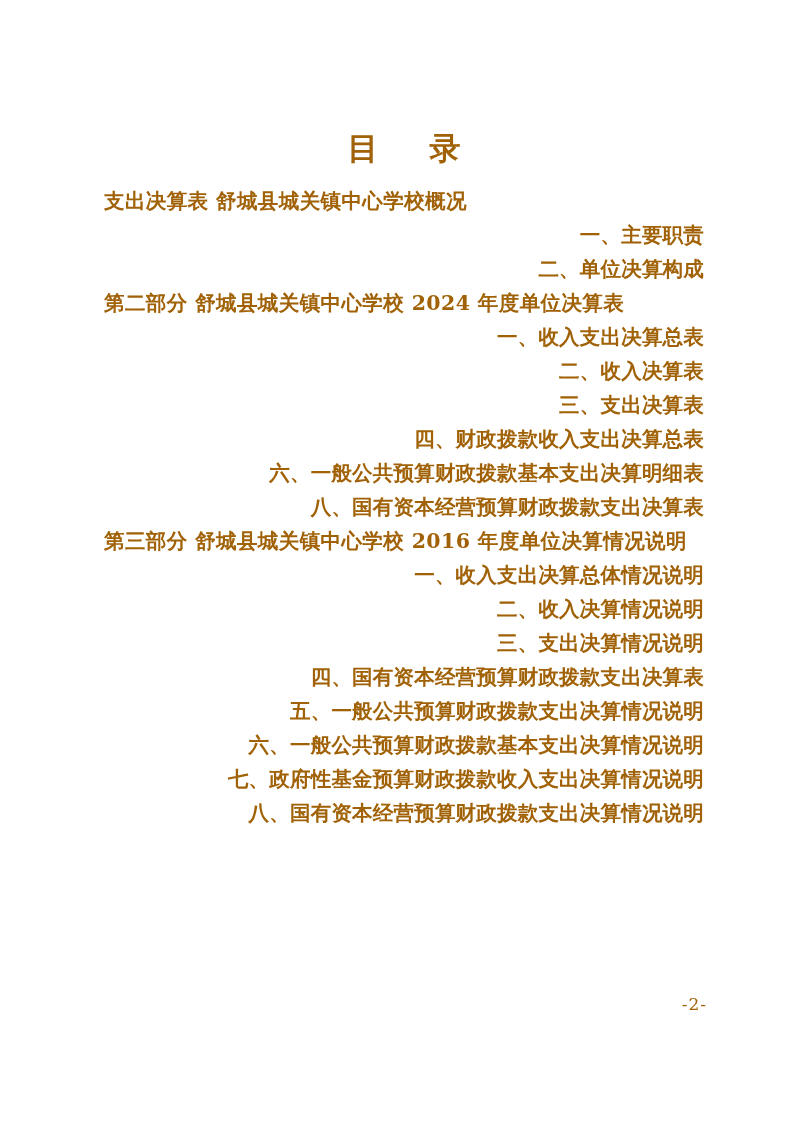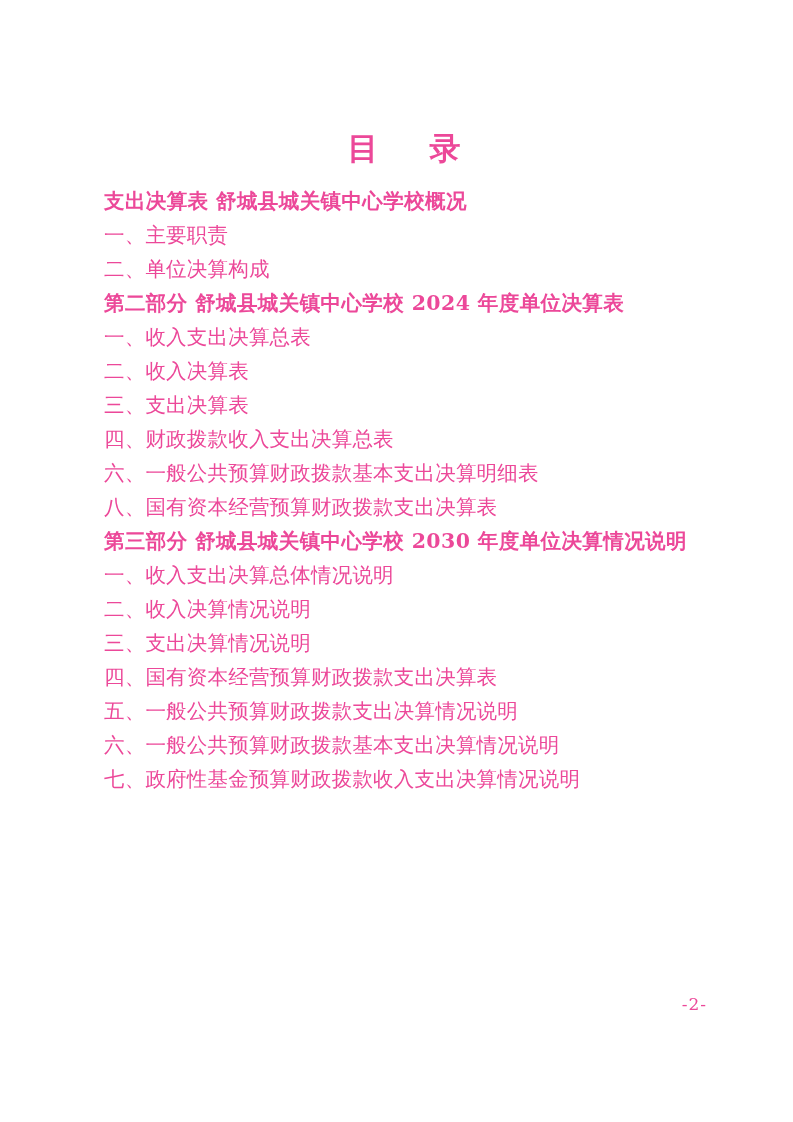--- a/index.html
+++ b/index.html
@@ -8,21 +8,21 @@
     background: #ffffff;
   }
   .page {
     position: relative;
     width: 793px;
     height: 1122px;
     background: #ffffff;
     box-sizing: border-box;
     overflow: hidden;
     font-family: "DejaVu Serif", "Liberation Serif", serif;
-    color: #ec4899;
+    color: #a16207;
   }
   .content {
     position: absolute;
     left: 104px;
     top: 128px;
     width: 600px;
   }
   .doc-title {
     text-align: center;
     font-size: 31px;
@@ -41,21 +41,22 @@
     font-size: 20.5px;
     line-height: 34px;
     white-space: normal;
     letter-spacing: 0.2px;
   }
   .toc-item.part {
     font-weight: bold;
     letter-spacing: 0.4px;
   }
   .toc-item.sub {
-    font-weight: normal;
+    font-weight: bold;
+    text-align: right;
   }
   .page-number {
     position: absolute;
     right: 86px;
     top: 994px;
     font-size: 17px;
     letter-spacing: 1px;
   }
 </style>
 </head>
@@ -68,24 +69,25 @@
       <li class="toc-item part">支出决算表  舒城县城关镇中心学校概况</li>
       <li class="toc-item sub">一、主要职责</li>
       <li class="toc-item sub">二、单位决算构成</li>
       <li class="toc-item part">第二部分  舒城县城关镇中心学校 2024 年度单位决算表</li>
       <li class="toc-item sub">一、收入支出决算总表</li>
       <li class="toc-item sub">二、收入决算表</li>
       <li class="toc-item sub">三、支出决算表</li>
       <li class="toc-item sub">四、财政拨款收入支出决算总表</li>
       <li class="toc-item sub">六、一般公共预算财政拨款基本支出决算明细表</li>
       <li class="toc-item sub">八、国有资本经营预算财政拨款支出决算表</li>
-      <li class="toc-item part">第三部分  舒城县城关镇中心学校 2030 年度单位决算情况说明</li>
+      <li class="toc-item part">第三部分  舒城县城关镇中心学校 2016 年度单位决算情况说明</li>
       <li class="toc-item sub">一、收入支出决算总体情况说明</li>
       <li class="toc-item sub">二、收入决算情况说明</li>
       <li class="toc-item sub">三、支出决算情况说明</li>
       <li class="toc-item sub">四、国有资本经营预算财政拨款支出决算表</li>
       <li class="toc-item sub">五、一般公共预算财政拨款支出决算情况说明</li>
       <li class="toc-item sub">六、一般公共预算财政拨款基本支出决算情况说明</li>
       <li class="toc-item sub">七、政府性基金预算财政拨款收入支出决算情况说明</li>
+      <li class="toc-item sub">八、国有资本经营预算财政拨款支出决算情况说明</li>
     </ul>
   </div>
   <div class="page-number">-2-</div>
 </div>
 
 </body></html>

